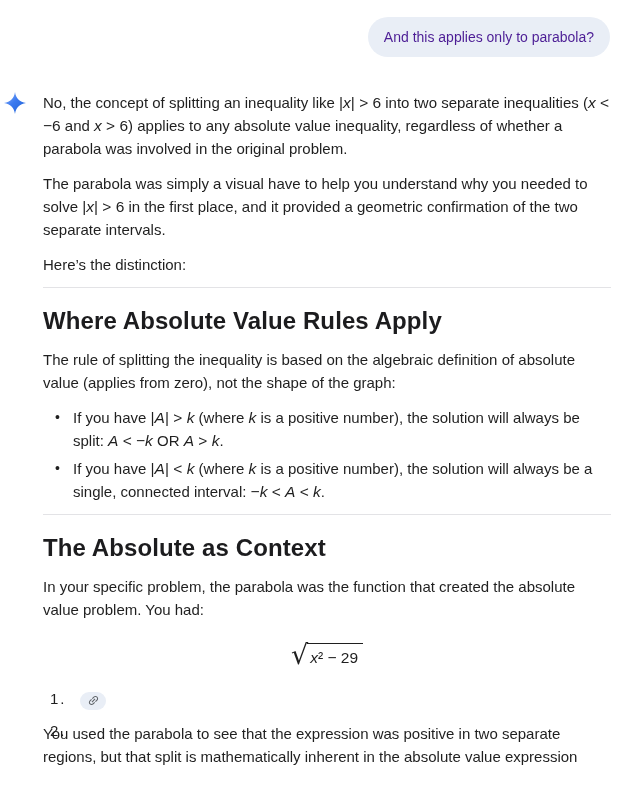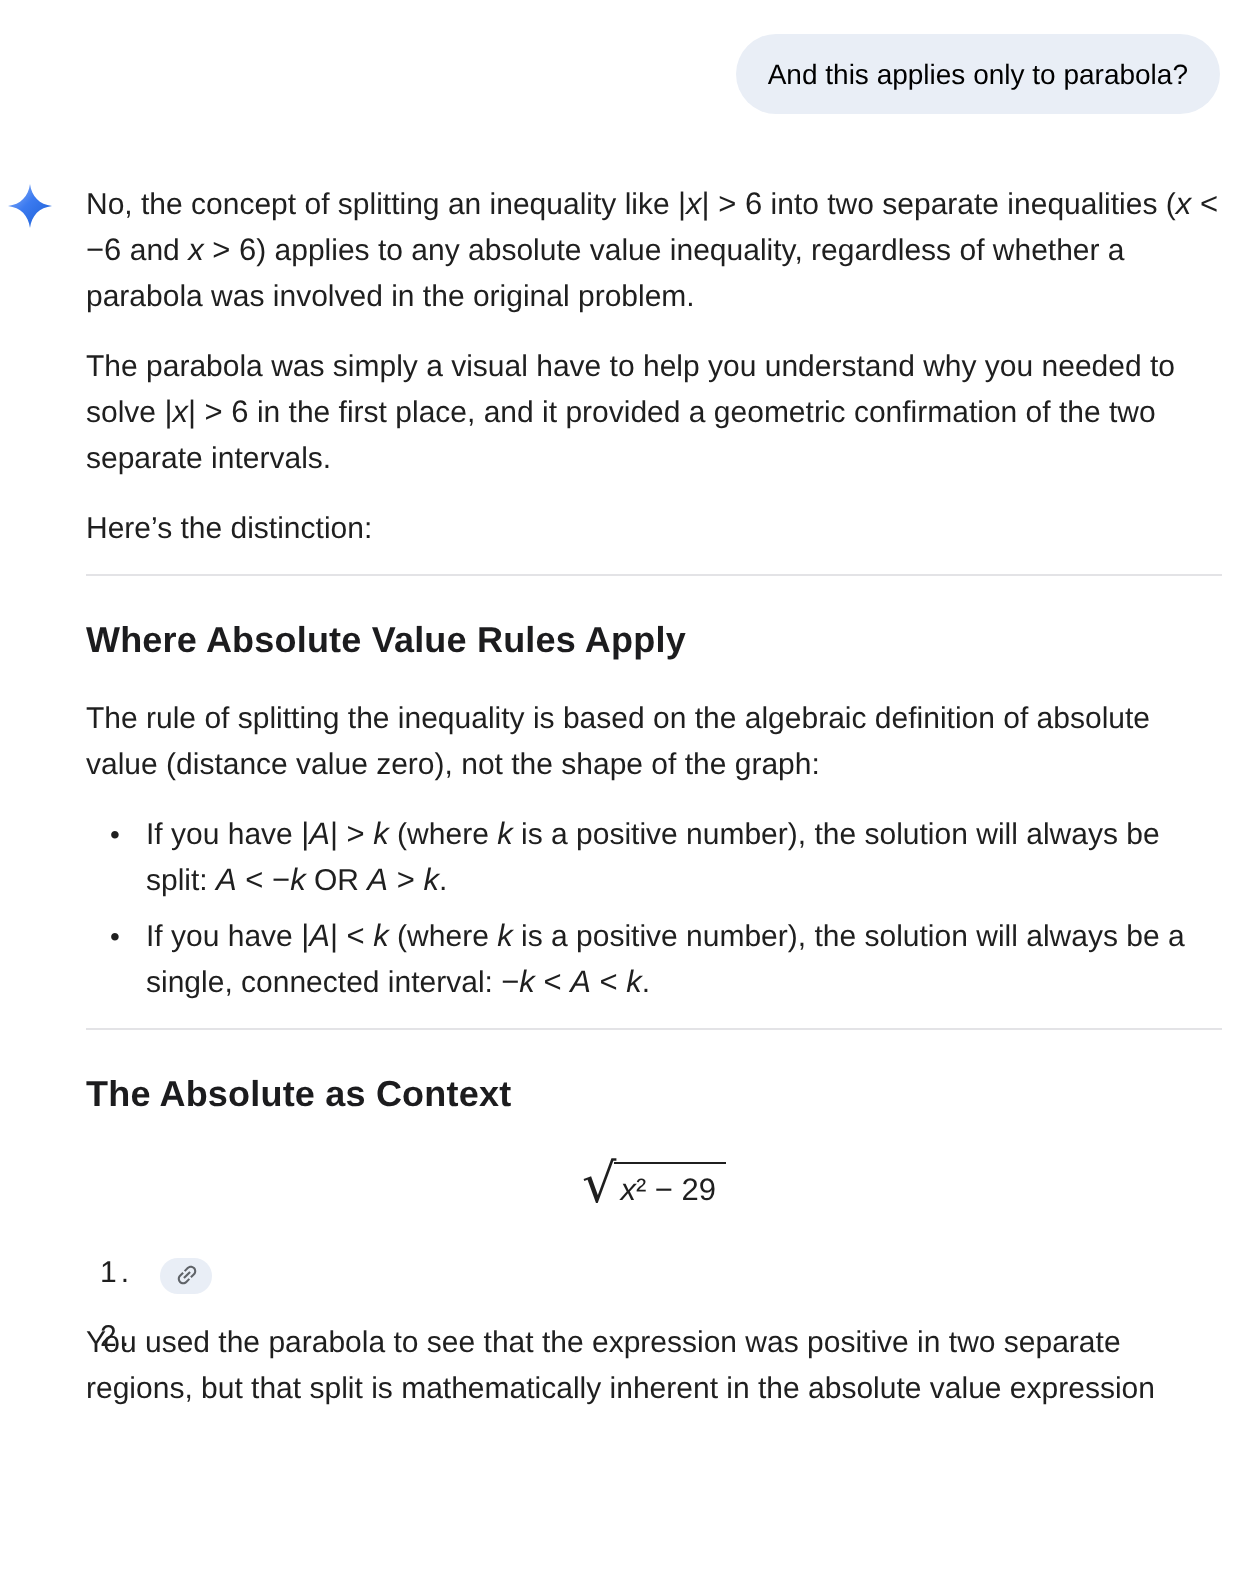--- a/index.html
+++ b/index.html
@@ -14,36 +14,36 @@
   .page { width: 621px; height: 788px; position: relative; padding-top: 17px; }
 
   
   .bubble-row { display: flex; justify-content: flex-end; padding-right: 11px; }
   .user-bubble {
     background: #e9eef6;
     border-radius: 20px;
     padding: 10px 16px;
     font-size: 14px;
     line-height: 20px;
-    color: #000000;
+    color: #4c1d95;
     max-width: 420px;
   }
 
   
   .response-row { display: flex; margin-top: 34px; }
   .gem-icon { width: 22px; height: 22px; margin-left: 4px; margin-right: 17px; flex: 0 0 auto; margin-top: 1px; }
   .response-content { width: 568px; flex: 0 0 auto; }
 
   p.body-p { margin: 0 0 12px 0; }
   p.tight { margin-bottom: 0; }
 
   hr.divider { border: 0; border-top: 1px solid #e3e3e6; margin: 11px 0 22px 0; }
 
   h3.section-h {
-    font-size: 18px; line-height: 21px; font-weight: 700; color: #1c1c1e;
+    font-size: 24px; line-height: 21px; font-weight: 700; color: #1c1c1e;
     margin: 0 0 17px 0; letter-spacing: .1px;
   }
 
   ul.bullets { list-style: none; margin: 10px 0 8px 0; }
   ul.bullets li { position: relative; padding-left: 30px; margin-bottom: 5px; }
   ul.bullets li .marker { position: absolute; left: 12px; top: 0; font-size: 14px; }
 
   ol.steps { list-style: none; margin: 12px 0 12px 0; }
   ol.steps li { position: relative; padding-left: 30px; margin-bottom: 9px; }
   ol.steps li .num-marker { position: absolute; left: 7px; top: 0; letter-spacing: 2px; }
@@ -103,37 +103,38 @@
       <p class="body-p"><span class="seg-t">No, the concept of splitting an inequality like </span><span class="seg-m"><span>|</span><i>x</i><span>| &gt; 6</span></span><span class="seg-t"> into two separate inequalities (</span><span class="seg-m"><i>x</i><span> &lt; −6</span></span><span class="seg-t"> and </span><span class="seg-m"><i>x</i><span> &gt; 6</span></span><span class="seg-t">) applies to </span><span class="seg-b">any absolute value inequality</span><span class="seg-t">, regardless of whether a parabola was involved in the original problem.</span></p>
 
       <p class="body-p"><span class="seg-t">The parabola was simply a </span><span class="seg-b">visual have</span><span class="seg-t"> to help you understand why you needed to solve </span><span class="seg-m"><span>|</span><i>x</i><span>| &gt; 6</span></span><span class="seg-t"> in the first place, and it provided a geometric confirmation of the two separate intervals.</span></p>
 
       <p class="body-p tight"><span class="seg-t">Here’s the distinction:</span></p>
 
       <hr class="divider">
 
       <h3 class="section-h">Where Absolute Value Rules Apply</h3>
 
-      <p class="body-p"><span class="seg-t">The rule of splitting the inequality is based on the </span><span class="seg-b">algebraic definition of absolute value</span><span class="seg-t"> (distance value zero), not the shape of the graph:</span></p>
+      <p class="body-p"><span class="seg-t">The rule of splitting the inequality is based on the </span><span class="seg-b">algebraic definition of absolute value</span><span class="seg-t"> (applies from zero), not the shape of the graph:</span></p>
 
       <ul class="bullets">
         <li>
           <span class="marker">•</span>
           <span><span class="seg-b">If you have </span><span class="seg-m"><span>|</span><i>A</i><span>| &gt; </span><i>k</i></span><span class="seg-t"> (where </span><span class="seg-m"><i>k</i></span><span class="seg-t"> is a positive number), the solution will always be split: </span><span class="seg-m"><i>A</i><span> &lt; −</span><i>k</i></span><span class="seg-t"> </span><span class="seg-b">OR</span><span class="seg-t"> </span><span class="seg-m"><i>A</i><span> &gt; </span><i>k</i></span><span class="seg-t">.</span></span>
         </li>
         <li>
           <span class="marker">•</span>
           <span><span class="seg-b">If you have </span><span class="seg-m"><span>|</span><i>A</i><span>| &lt; </span><i>k</i></span><span class="seg-t"> (where </span><span class="seg-m"><i>k</i></span><span class="seg-t"> is a positive number), the solution will always be a single, connected interval: </span><span class="seg-m"><span>−</span><i>k</i><span> &lt; </span><i>A</i><span> &lt; </span><i>k</i></span><span class="seg-t">.</span></span>
         </li>
       </ul>
 
       <hr class="divider">
 
       <h3 class="section-h">The Absolute as Context</h3>
 
+      <p class="body-p"><span class="seg-t">In your specific problem, the </span><span class="seg-b">parabola</span><span class="seg-t"> was the function that created the absolute value problem. You had:</span></p>
 
       <div class="formula-block">
         <span class="sqrt">
           <span class="sqrt-sym">√</span>
           <span class="radicand"><span class="seg-m"><i>x</i><span>² − 29</span></span></span>
         </span>
       </div>
 
       <ol class="steps">
         <li>

